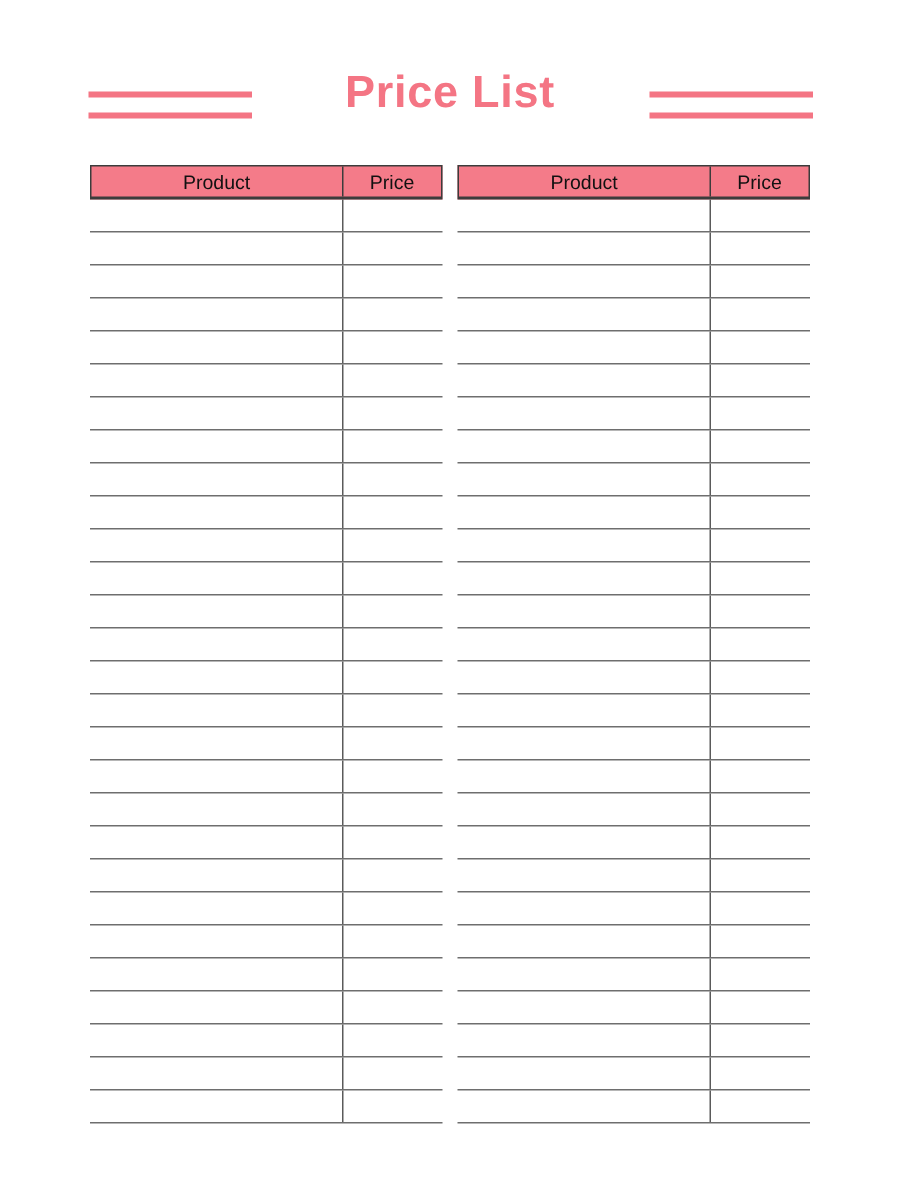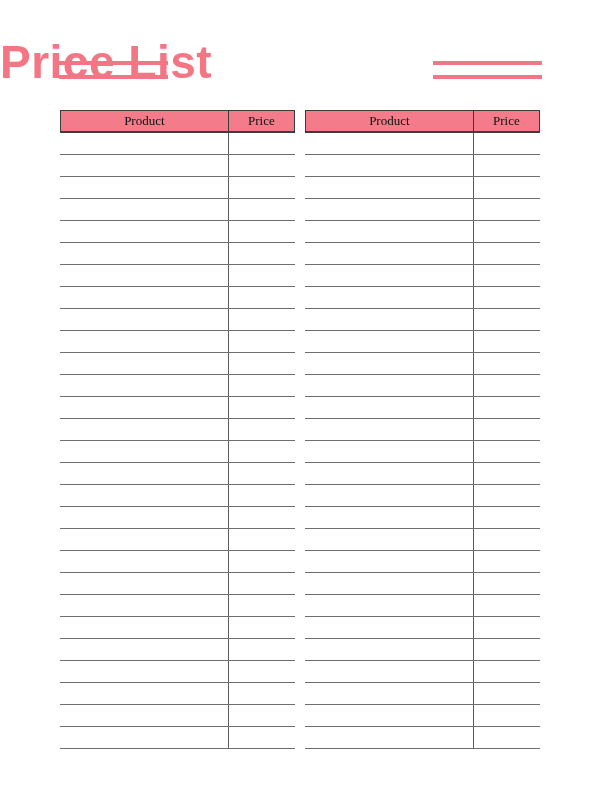--- a/index.html
+++ b/index.html
@@ -15,22 +15,22 @@
     font-family: "Liberation Sans", sans-serif;
     overflow: hidden;
   }
   
   .title {
     position: absolute;
     top: 40px;
     left: 0;
     right: 0;
     margin: 0;
-    text-align: left;
-    font-size: 46px;
+    text-align: center;
+    font-size: 30px;
     font-weight: bold;
     letter-spacing: 0.5px;
     color: var(--pink-accent);
     line-height: 44px;
   }
   .deco {
     position: absolute;
     top: 61px;
     width: 109px;
     display: flex;
@@ -61,21 +61,20 @@
     border-bottom-width: 2px;
     box-sizing: border-box;
   }
   .h-cell {
     display: flex;
     align-items: center;
     justify-content: center;
     font-size: 13px;
     color: var(--text);
     box-sizing: border-box;
-    font-family: Liberation Serif, serif;
   }
   .col-product { width: 72%; }
   .col-price   { width: 28%; }
   .t-head .col-product { border-right: 1px solid var(--dark-border); }
   .t-row {
     display: flex;
     height: 22px;
     border-bottom: 1px solid var(--row-line);
     box-sizing: border-box;
   }

